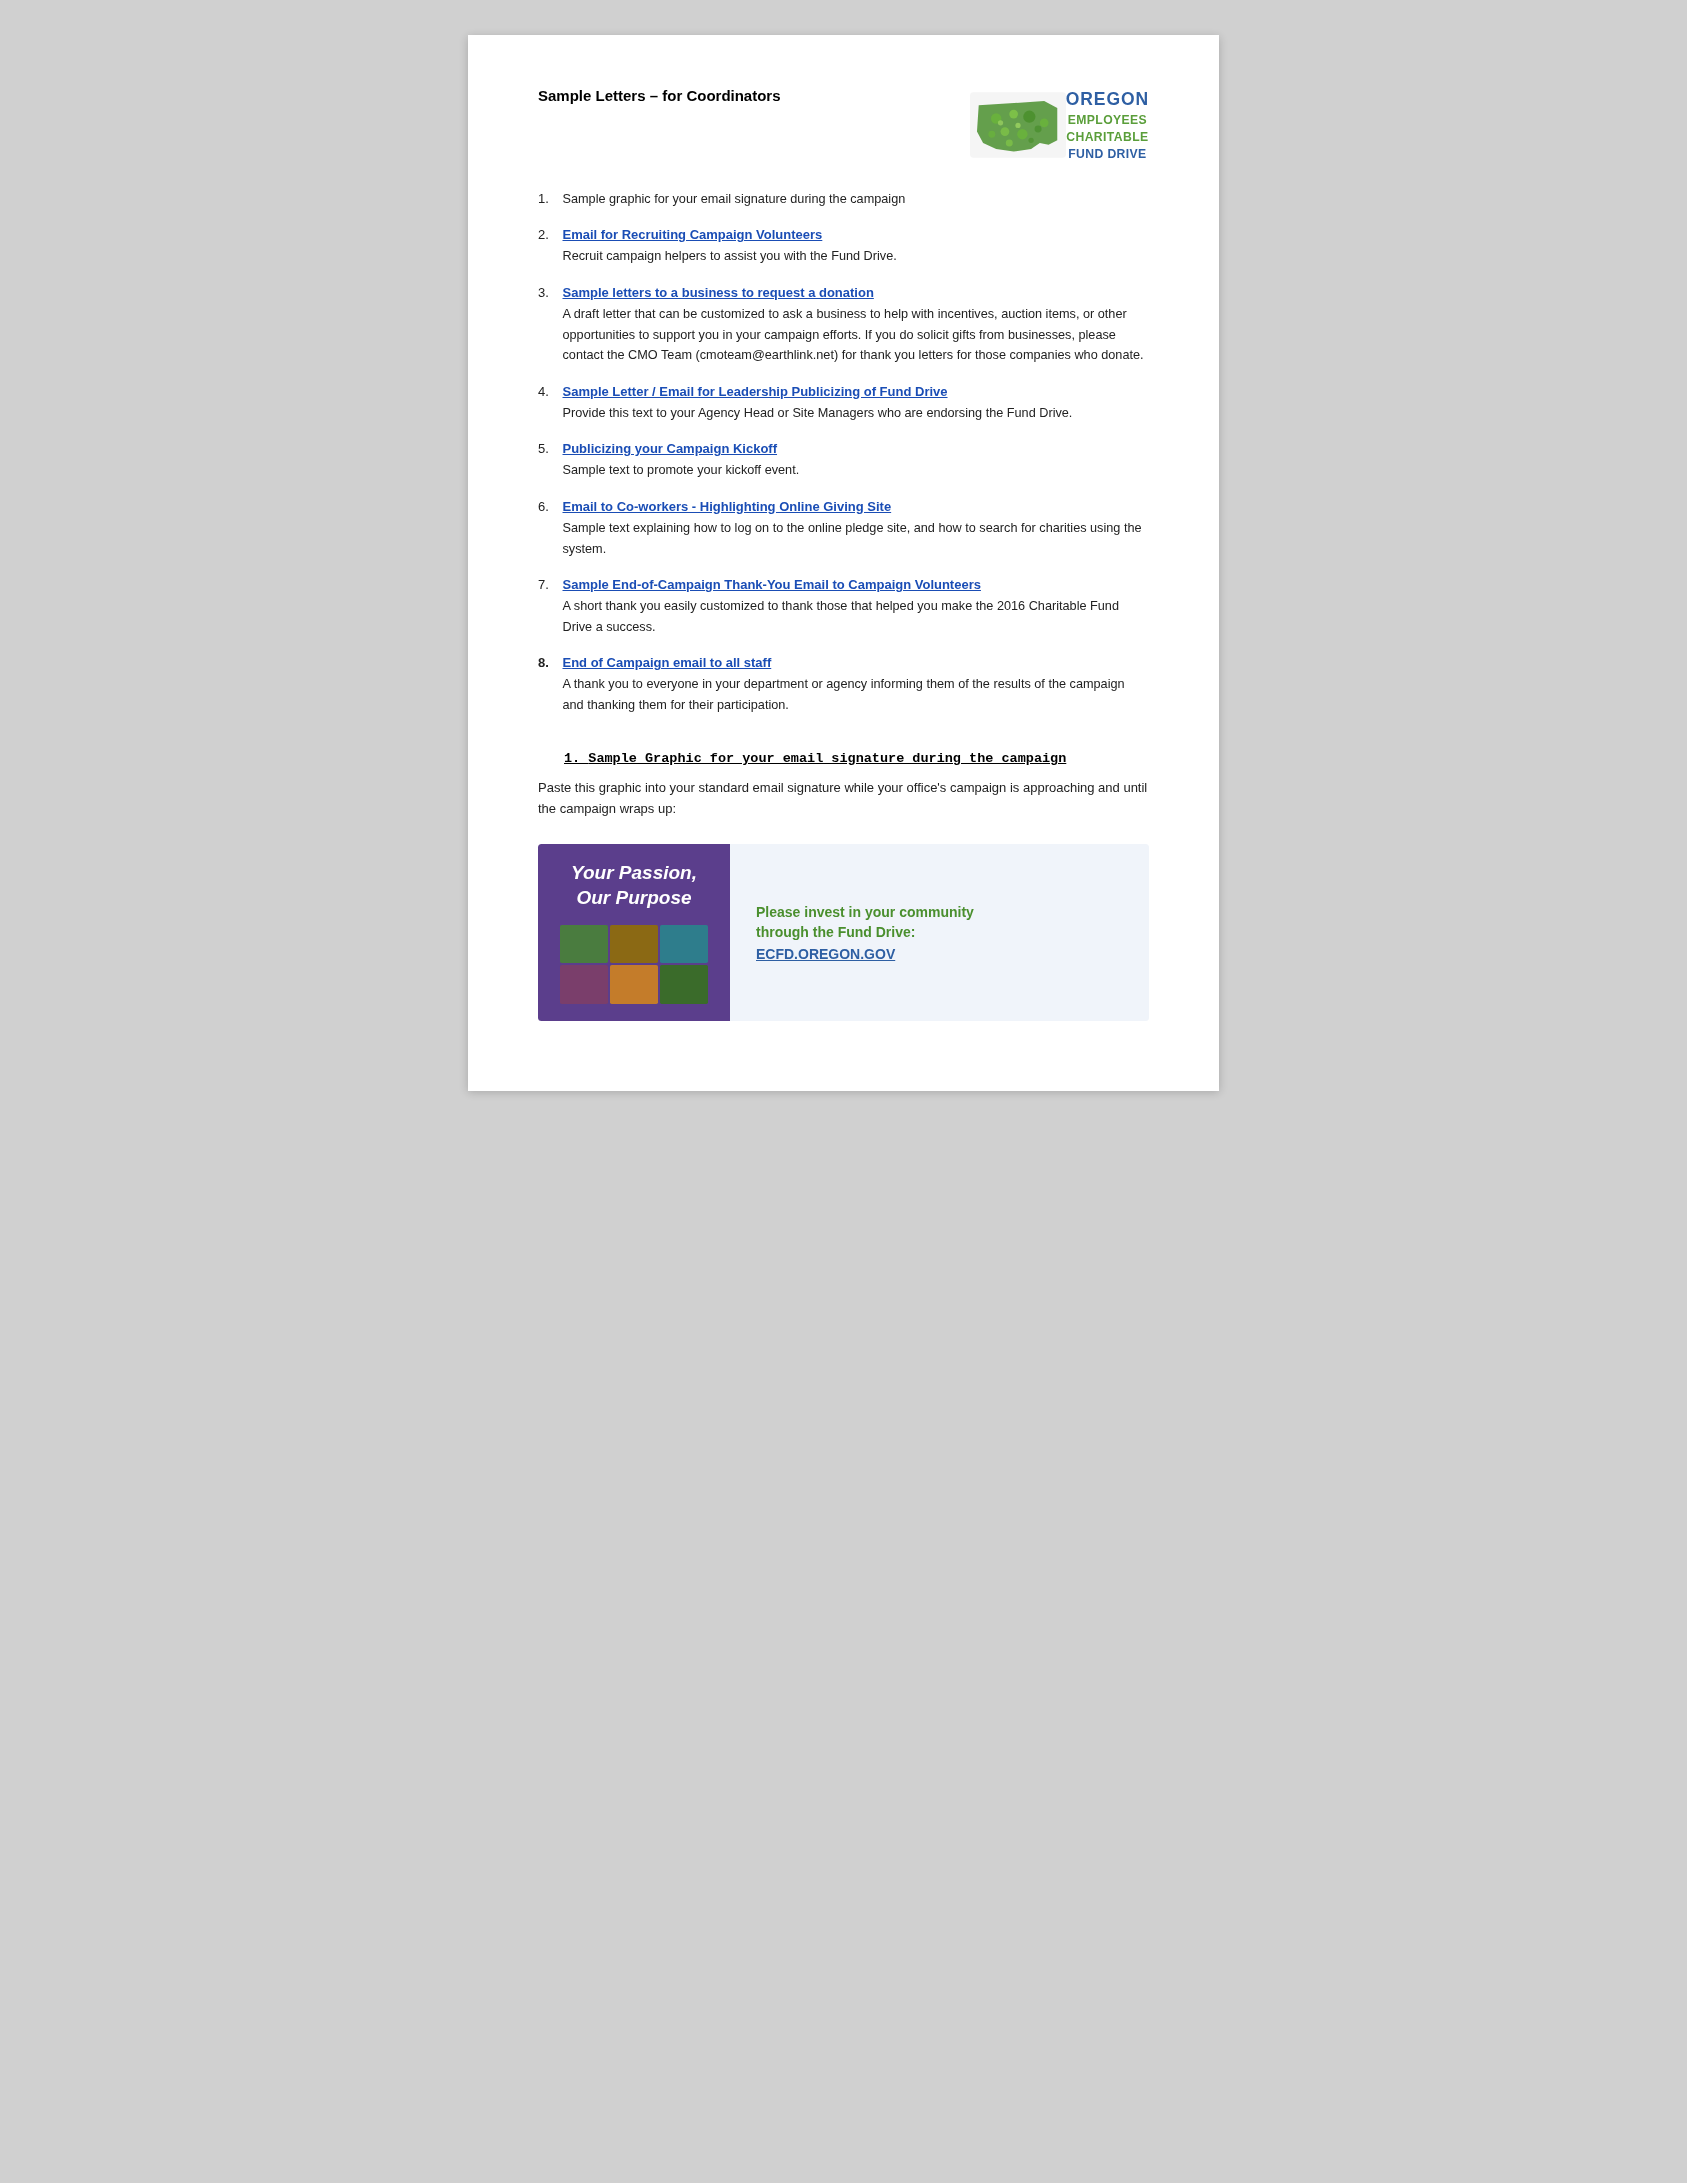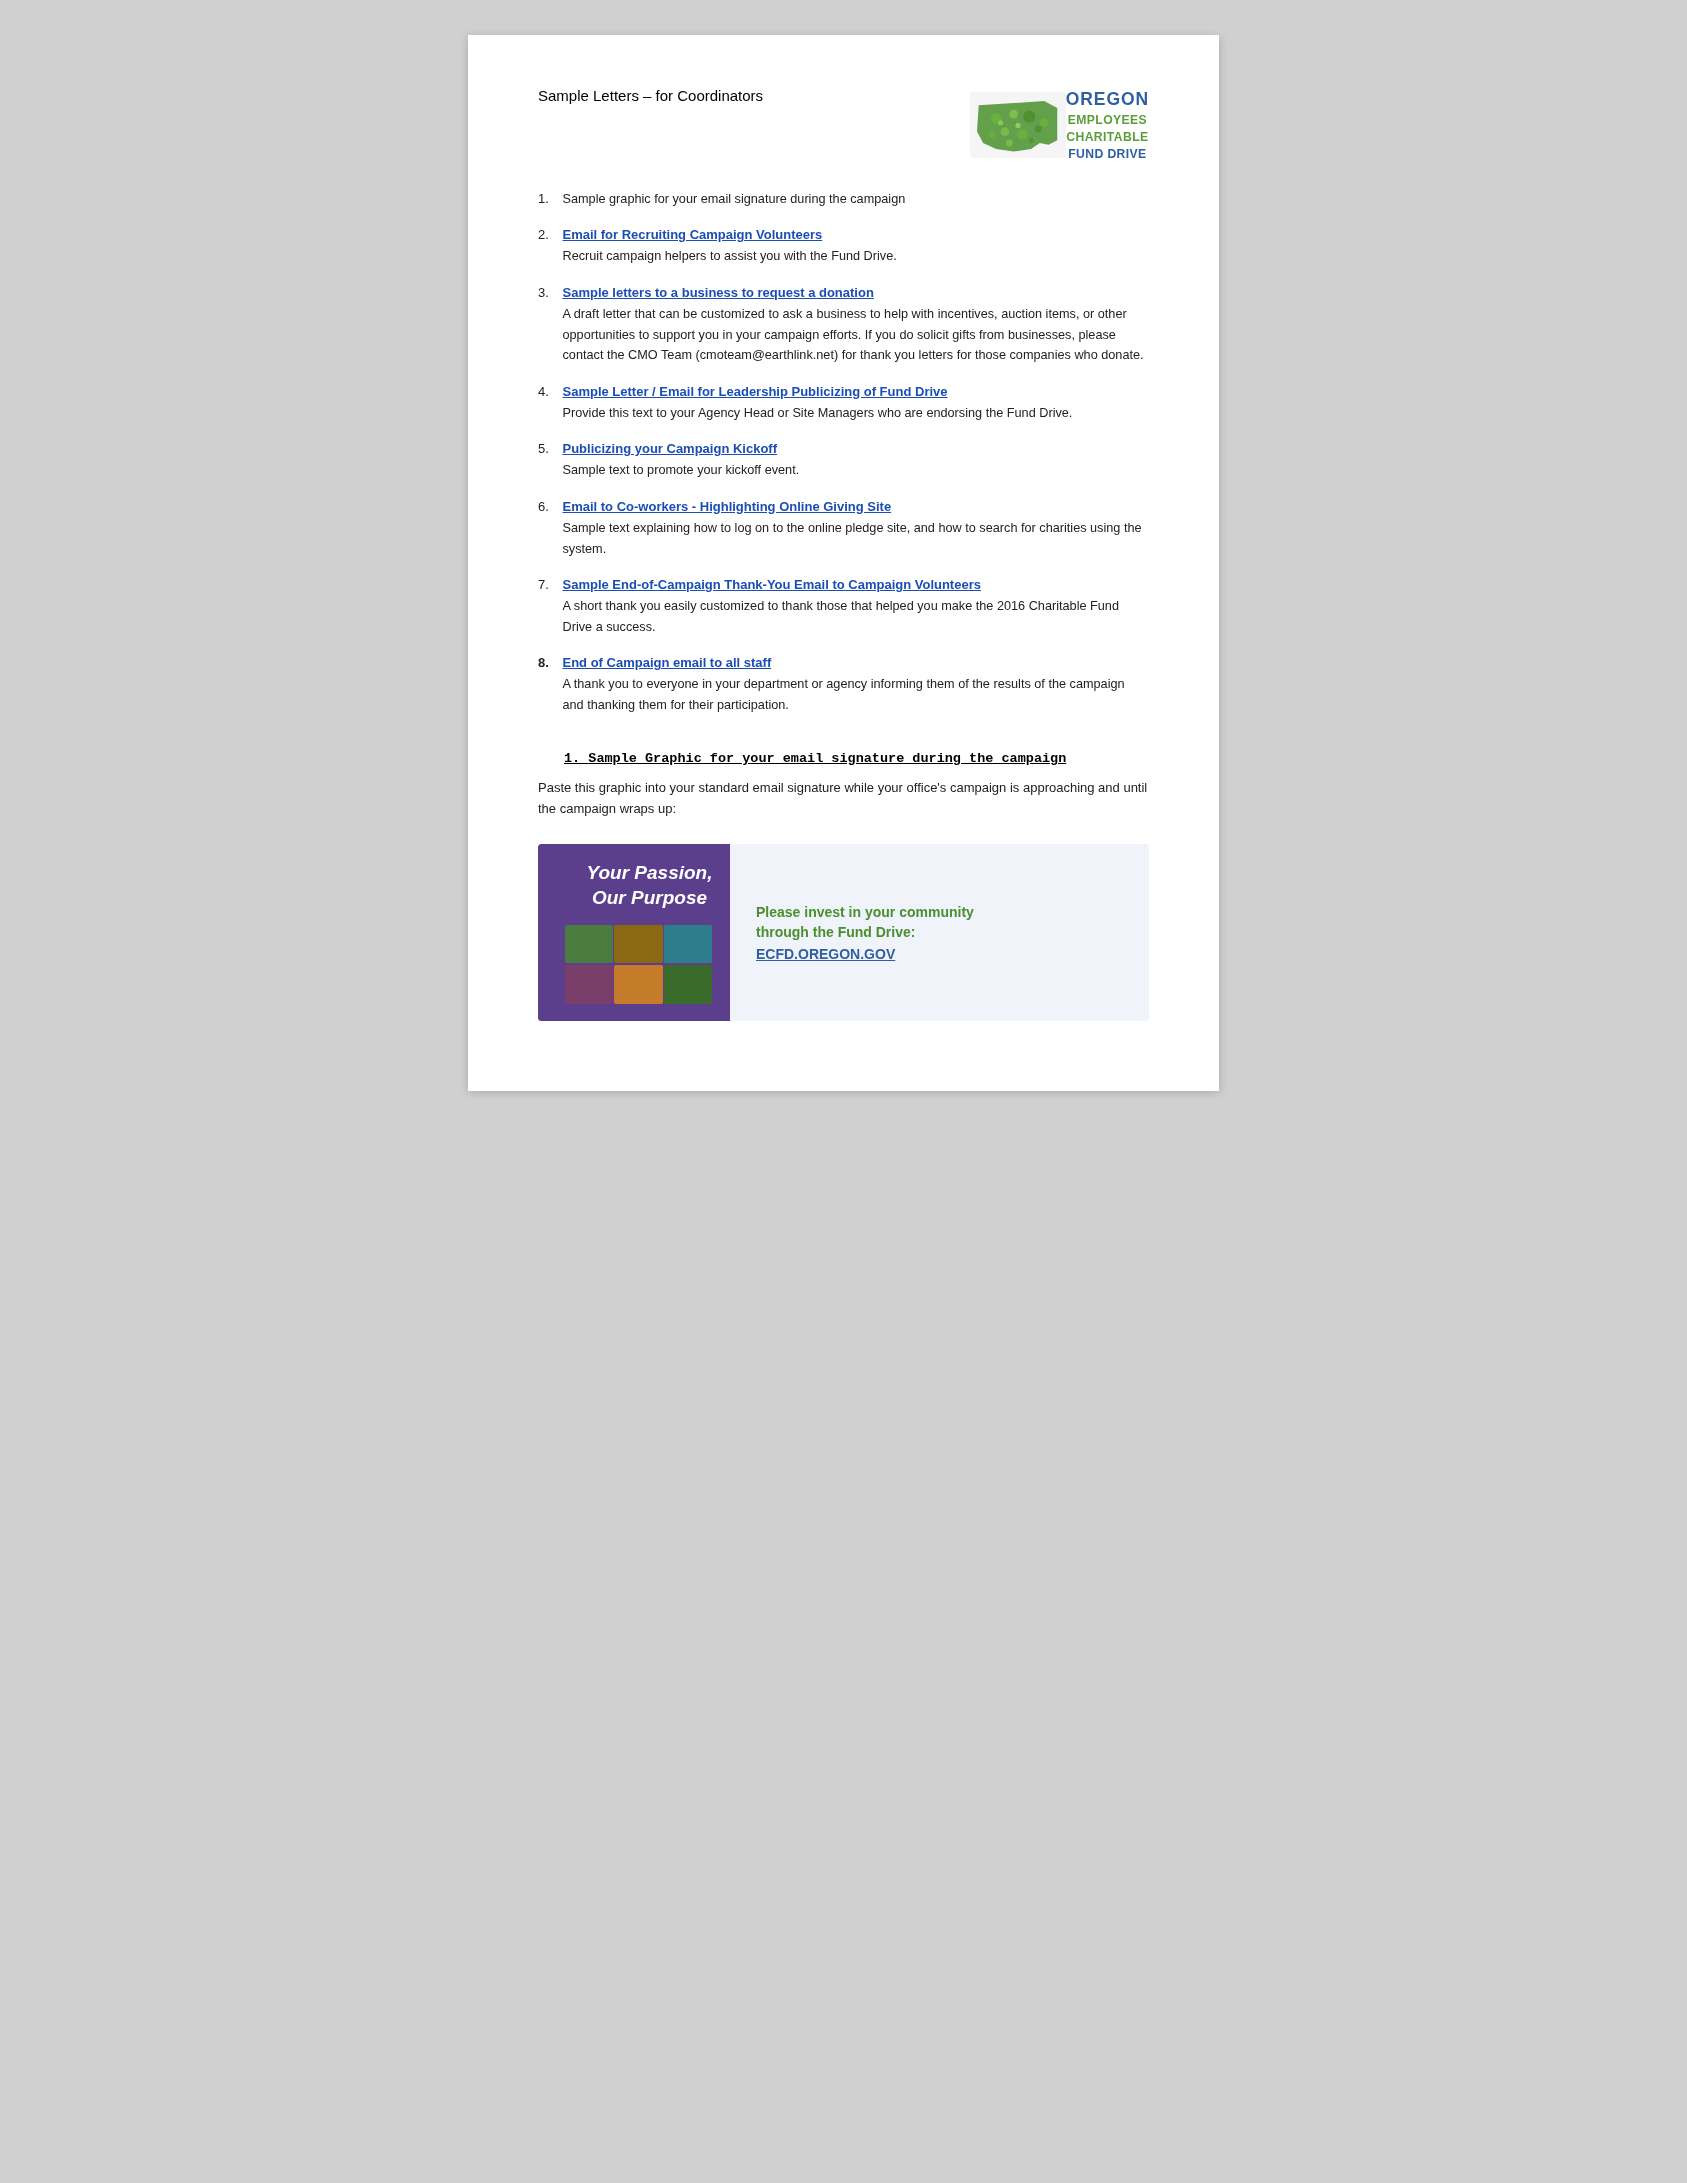--- a/index.html
+++ b/index.html
@@ -69,21 +69,21 @@
 
     .logo-fund-drive {
       color: #2e5fa3;
       font-size: 12.2px;
       font-weight: 700;
       letter-spacing: 0.4px;
     }
 
     .page-title {
       font-size: 15px;
-      font-weight: normal;
+      font-weight: bold;
       color: #000000;
       margin-bottom: 30px;
     }
 
     .list-section {
       margin-bottom: 35px;
     }
 
     ol {
       list-style: none;
@@ -165,21 +165,21 @@
     }
 
     .banner-left {
       background: #5b3e8c;
       width: 192px;
       min-height: 175px;
       padding: 17.5px;
       display: flex;
       flex-direction: column;
       justify-content: center;
-      align-items: flex-end;
+      align-items: center;
       border-radius: 3.5px 0 0 3.5px;
       position: relative;
       overflow: hidden;
     }
 
     .banner-left-title {
       color: #ffffff;
       font-size: 19px;
       font-weight: 900;
       font-style: italic;

